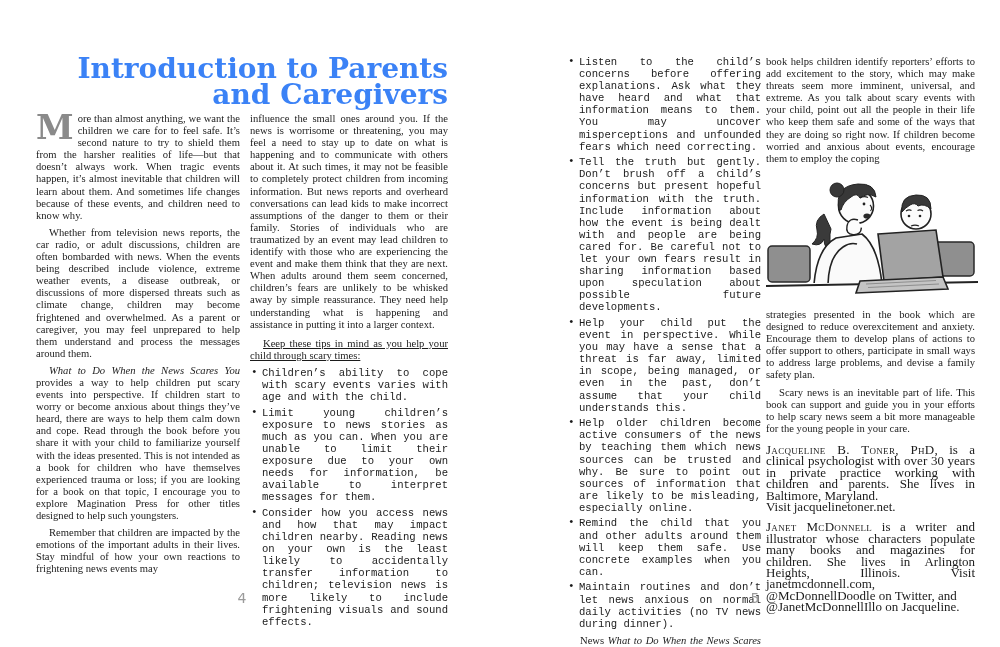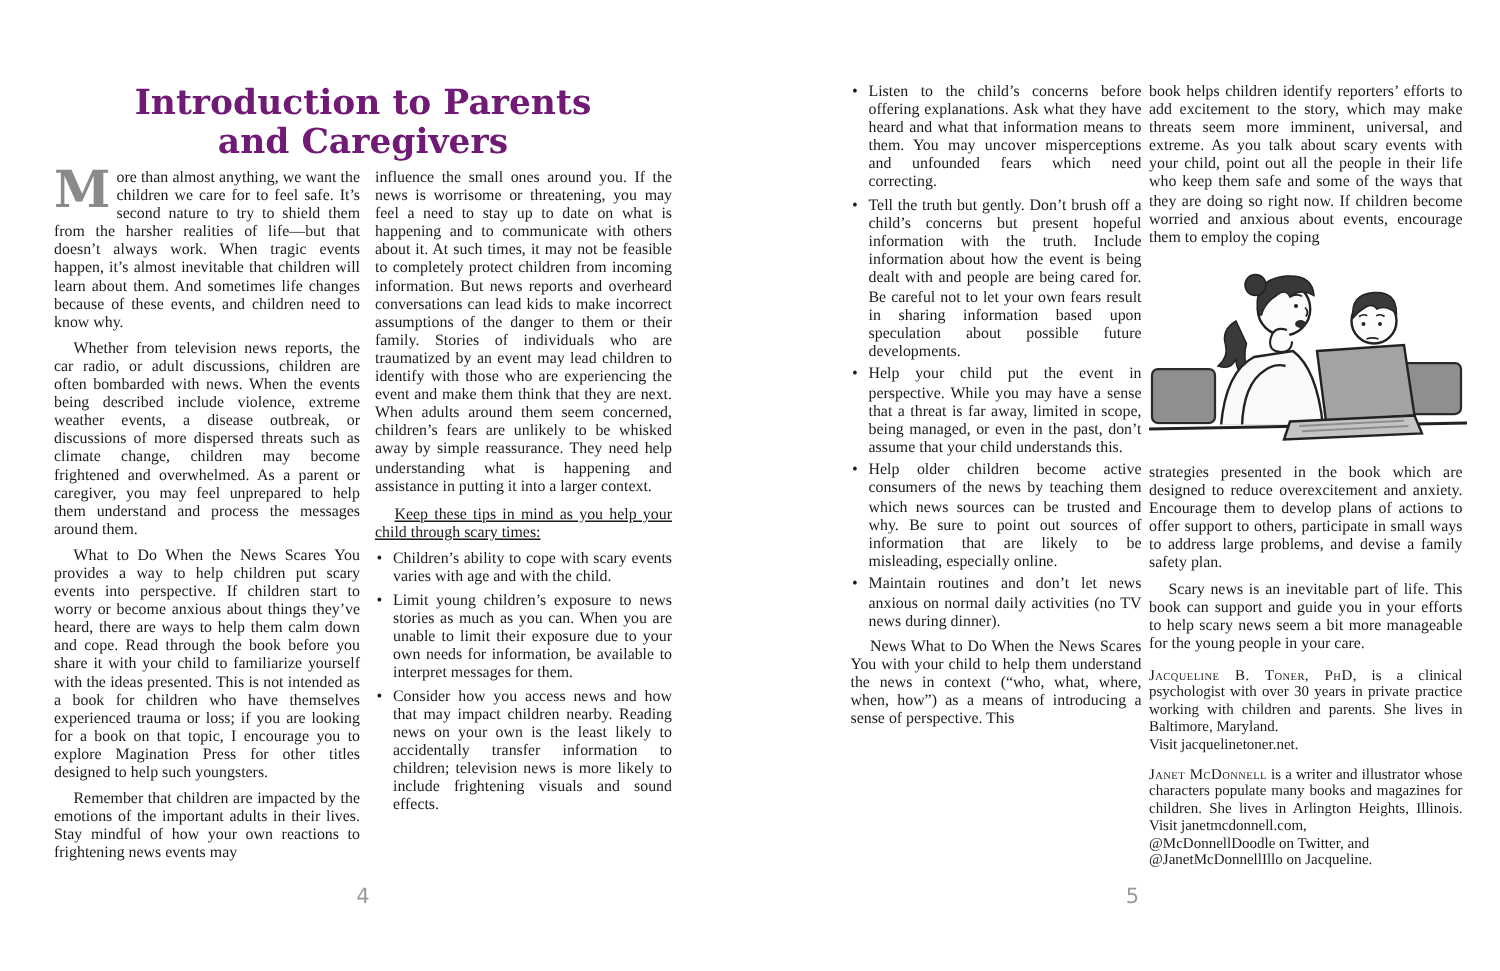--- a/index.html
+++ b/index.html
@@ -15,44 +15,44 @@
     position:absolute;
     font-size:10.6px;
     line-height:12.1px;
     text-align:justify;
     hyphens:auto;
   }
   .p { margin-bottom:5px; text-align:justify; }
   .indent { text-indent:13px; }
   .title {
     position:absolute; left:36px; top:56px; width:412px;
-    text-align:center;
+    text-align:right;
     font-family:"DejaVu Serif", serif;
     font-weight:bold;
-    font-size:23px; line-height:26px;
-    color:#701a75;
+    font-size:28px; line-height:26px;
+    color:#3b82f6;
   }
   .dropcap {
     float:left;
     font-family:"DejaVu Serif", serif;
     font-weight:bold;
     font-size:34px; line-height:27px;
     color:#8a8a8a;
     padding:1px 4px 0 0;
   }
   ul.tips { list-style:none; padding-left:12px; margin-bottom:5px; }
-  ul.tips li { position:relative; margin-bottom:3.5px; text-align:justify; }
+  ul.tips li { position:relative; margin-bottom:3.5px; text-align:justify;font-family:Liberation Mono, monospace; }
   ul.tips li::before {
     content:"\2022";
     position:absolute; left:-11px; top:-1px;
     font-size:11px; color:#1b1b1b;
   }
-  .italic { }
+  .italic { font-style:italic; }
   .bio {
-    font-size:10px; line-height:11.4px;
+    font-size:13px; line-height:11.4px;
     margin-top:9px; text-align:justify;
   }
   .bio-name { font-variant:small-caps; letter-spacing:0.3px; }
   .pagenum {
     position:absolute; top:590px;
     font-family:"DejaVu Sans", sans-serif;
     font-size:14px; color:#9a9a9a;
     text-align:center;
   }
   .pagenum.left-num { left:36px; width:412px; }
@@ -89,20 +89,21 @@
 </div>
 
 <div class="pagenum left-num">4</div>
 
 <div class="col" style="left:567px; top:56px; width:194px;">
   <ul class="tips">
     <li>Listen to the child’s concerns before offering explanations. Ask what they have heard and what that information means to them. You may uncover misperceptions and unfounded fears which need correcting.</li>
     <li>Tell the truth but gently. Don’t brush off a child’s concerns but present hopeful information with the truth. Include information about how the event is being dealt with and people are being cared for. Be careful not to let your own fears result in sharing information based upon speculation about possible future developments.</li>
     <li>Help your child put the event in perspective. While you may have a sense that a threat is far away, limited in scope, being managed, or even in the past, don’t assume that your child understands this.</li>
     <li>Help older children become active consumers of the news by teaching them which news sources can be trusted and why. Be sure to point out sources of information that are likely to be misleading, especially online.</li>
+    <li>Remind the child that you and other adults around them will keep them safe. Use concrete examples when you can.</li>
     <li>Maintain routines and don’t let news anxious on normal daily activities (no TV news during dinner).</li>
   </ul>
   <div class="p indent">
     <span>News </span><span class="italic">What to Do When the News Scares You</span><span> with your child to help them understand the news in context (“who, what, where, when, how”) as a means of introducing a sense of perspective. This</span>
   </div>
 </div>
 
 <div class="col" style="left:766px; top:56px; width:209px;">
   <div class="p">book helps children identify reporters’ efforts to add excitement to the story, which may make threats seem more imminent, universal, and extreme. As you talk about scary events with your child, point out all the people in their life who keep them safe and some of the ways that they are doing so right now. If children become worried and anxious about events, encourage them to employ the coping</div>
 

